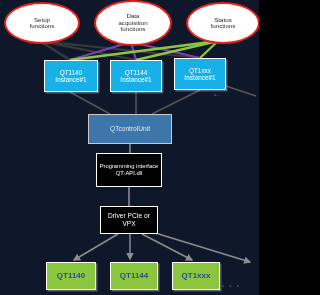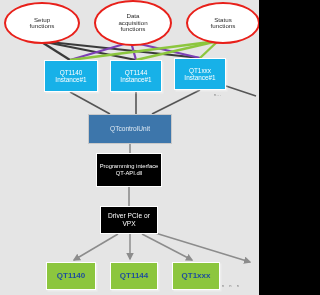--- a/index.html
+++ b/index.html
@@ -1,19 +1,19 @@
 <!DOCTYPE html>
 <html><head>
 <meta charset="utf-8">
 <style>
   html,body{margin:0;padding:0;background:#000;}
   #root{
     position:relative;
     width:259px;height:295px;
-    background:#e5e5e5;
+    background:#0f172a;
     font-family:"Liberation Sans","DejaVu Sans",sans-serif;
     overflow:hidden;
   }
   #wires{position:absolute;left:0;top:0;width:259px;height:295px;}
 
   
   .ellipse{
     position:absolute;
     border:2px solid #e8201a;
     background:#ffffff;

